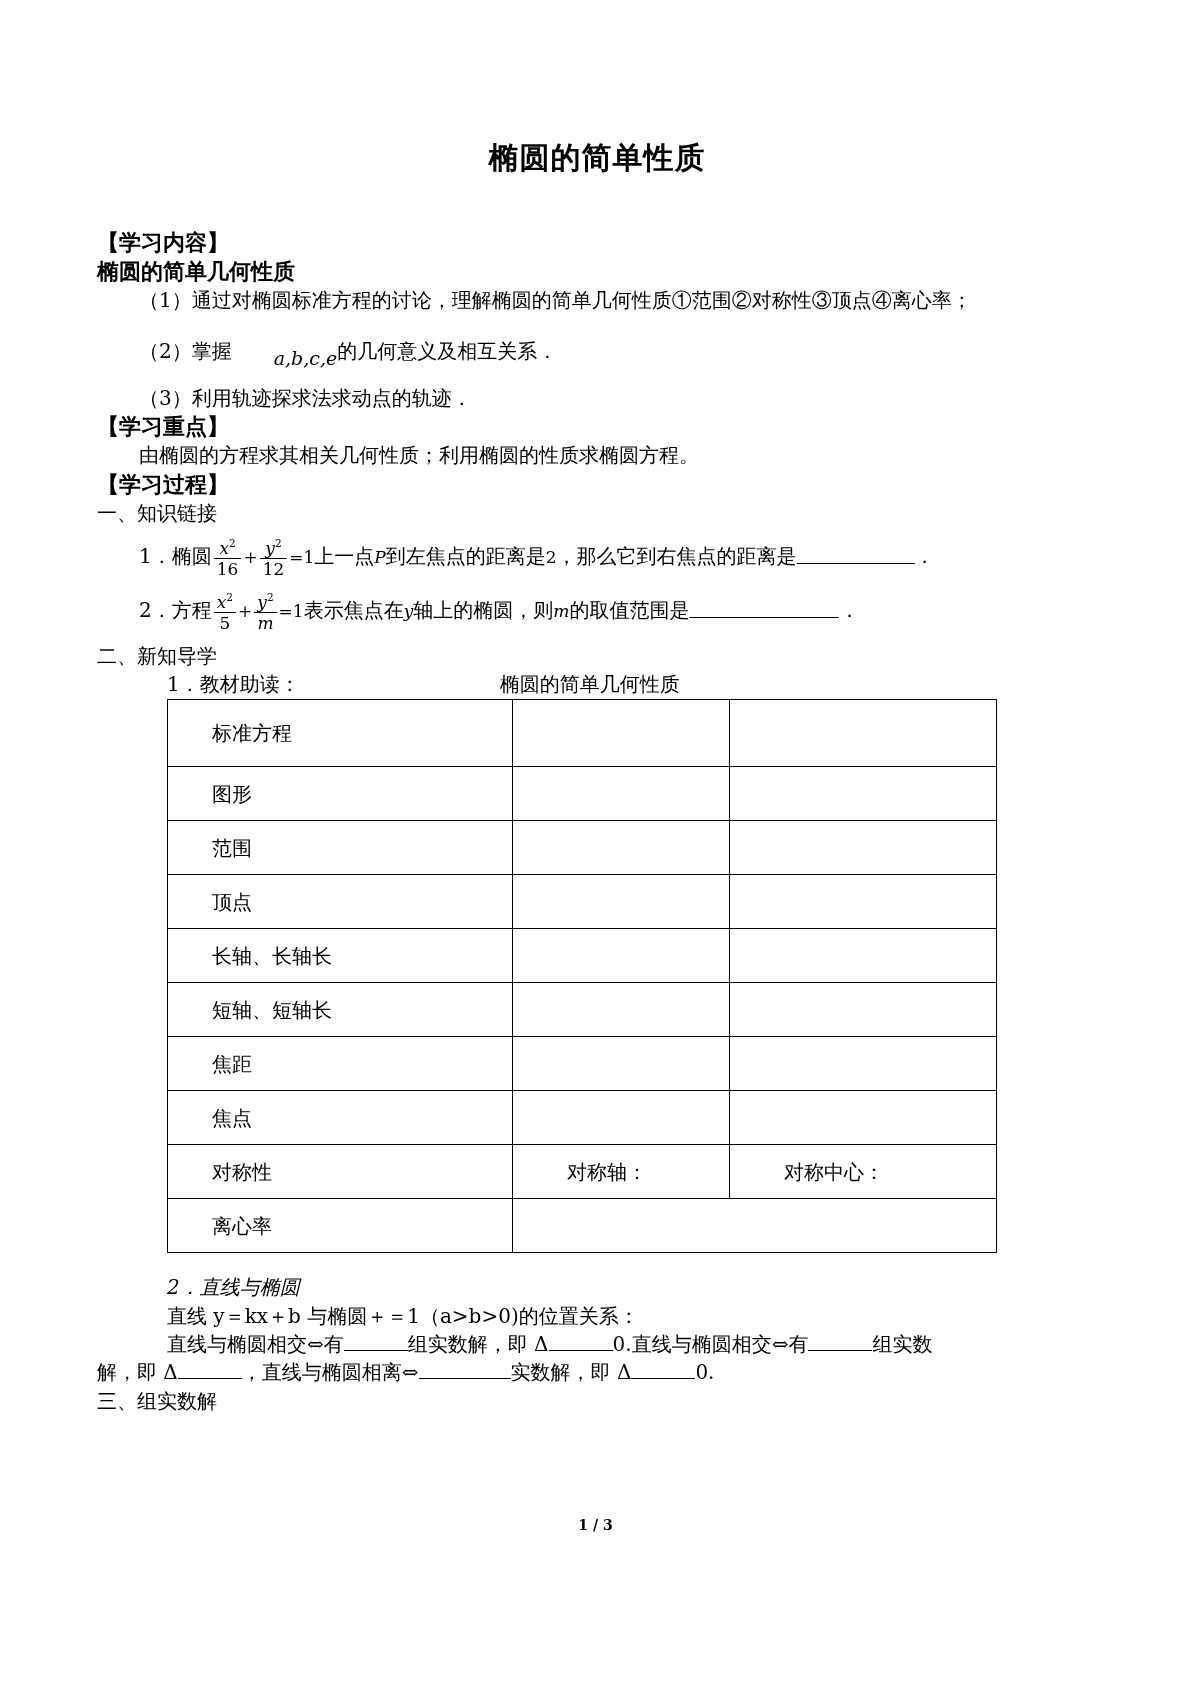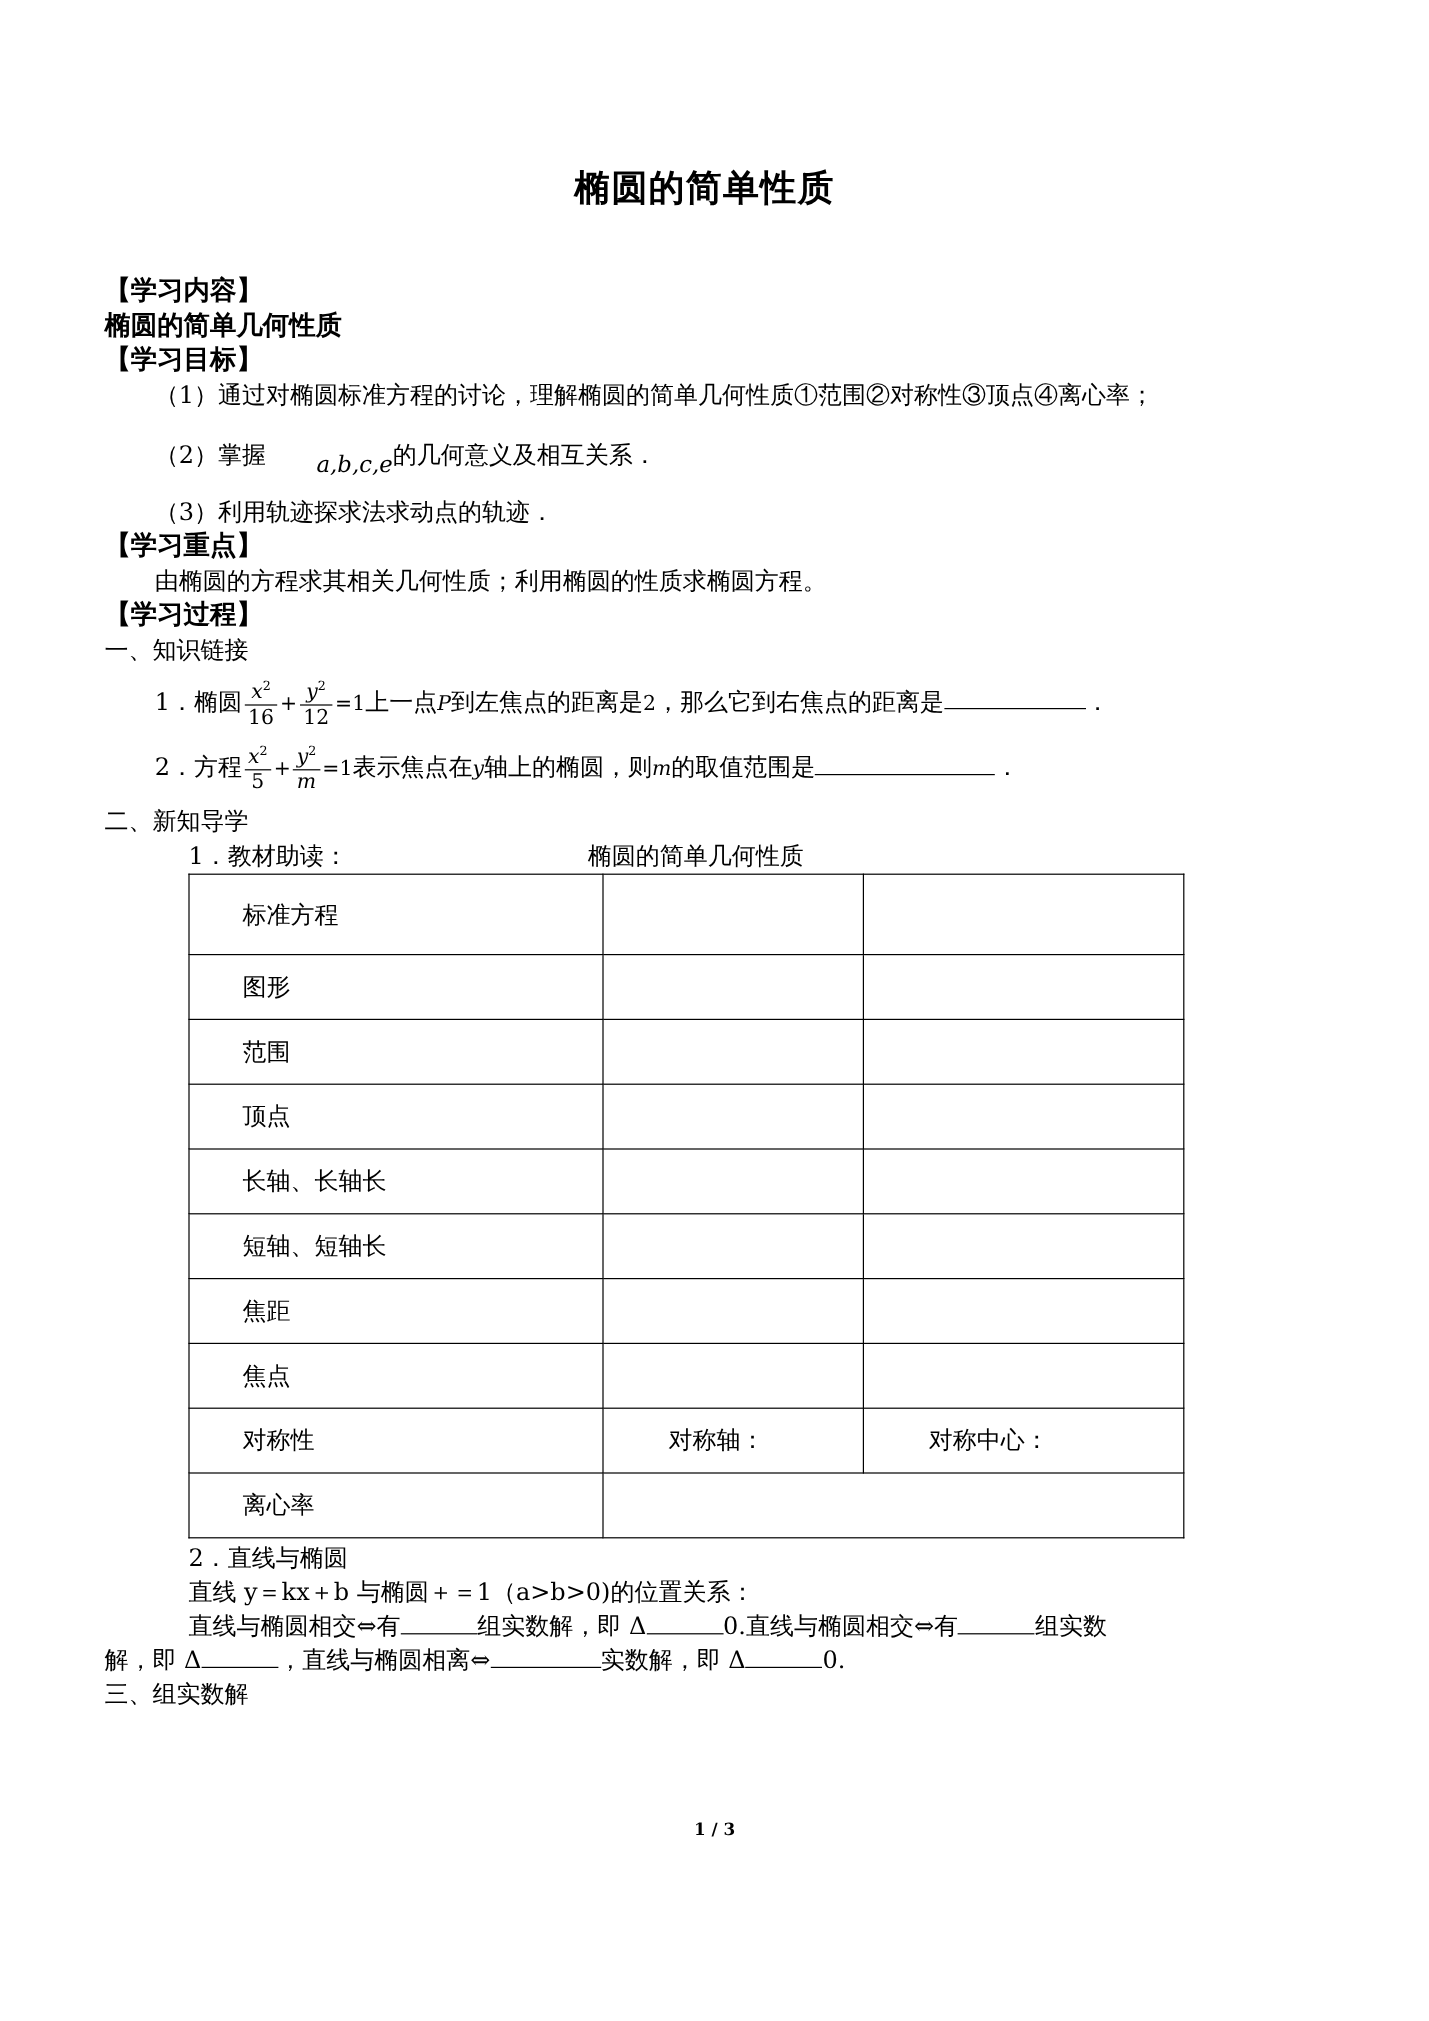--- a/index.html
+++ b/index.html
@@ -19,21 +19,21 @@
   .page {
     position: absolute;
     left: 0; top: 0;
     width: 1191px;
     height: 1684px;
     padding: 0;
     box-sizing: border-box;
   }
   .content {
     position: absolute;
-    left: 87px;
+    left: 97px;
     top: 140px;
     width: 1000px;
   }
 
   
   .doc-title {
     text-align: center;
     font-size: 30px;
     font-weight: bold;
     letter-spacing: 1px;
@@ -174,21 +174,20 @@
 <body>
 
 <div class="page">
 
   <div class="content">
 
     <h1 class="doc-title">椭圆的简单性质</h1>
 
     <p class="sec-head">【学习内容】</p>
     <p class="sub-head">椭圆的简单几何性质</p>
-    <p class="sec-head">【学习目标】</p>
 
     <p class="body-line indent2">（1）通过对椭圆标准方程的讨论，理解椭圆的简单几何性质①范围②对称性③顶点④离心率；</p>
 
     <p class="body-line indent2">
       <span>（2）掌握</span><span class="mi lower">a,b,c,e</span><span>的几何意义及相互关系．</span>
     </p>
 
     <div class="sp18"></div>
 
     <p class="body-line indent2">（3）利用轨迹探求法求动点的轨迹．</p>
@@ -267,21 +266,21 @@
           <td class="sym-label">对称轴：</td>
           <td class="sym-label">对称中心：</td>
         </tr>
         <tr>
           <td>离心率</td>
           <td class="cell-blank" colspan="2"></td>
         </tr>
       </tbody>
     </table>
 
-    <p class="body-line" style="padding-left:70px; margin-top:2px;">2．直线与椭圆</p>
+    <p class="body-line" style="padding-left:70px; margin-top:20px;font-style:italic;">2．直线与椭圆</p>
     <p class="body-line" style="padding-left:70px;">直线 y＝kx＋b 与椭圆＋＝1（a&gt;b&gt;0)的位置关系：</p>
 
     <p class="body-line" style="padding-left:70px;">
       <span>直线与椭圆相交⇔有</span><span class="blank blank-xs"></span><span>组实数解，即 Δ</span><span class="blank blank-xs"></span><span>0.直线与椭圆相交⇔有</span><span class="blank blank-xs"></span><span>组实数</span>
     </p>
     <p class="body-line">
       <span>解，即 Δ</span><span class="blank blank-xs"></span><span>，直线与椭圆相离⇔</span><span class="blank blank-s"></span><span>实数解，即 Δ</span><span class="blank blank-xs"></span><span>0.</span>
     </p>
 
     <p class="body-line">三、组实数解</p>

